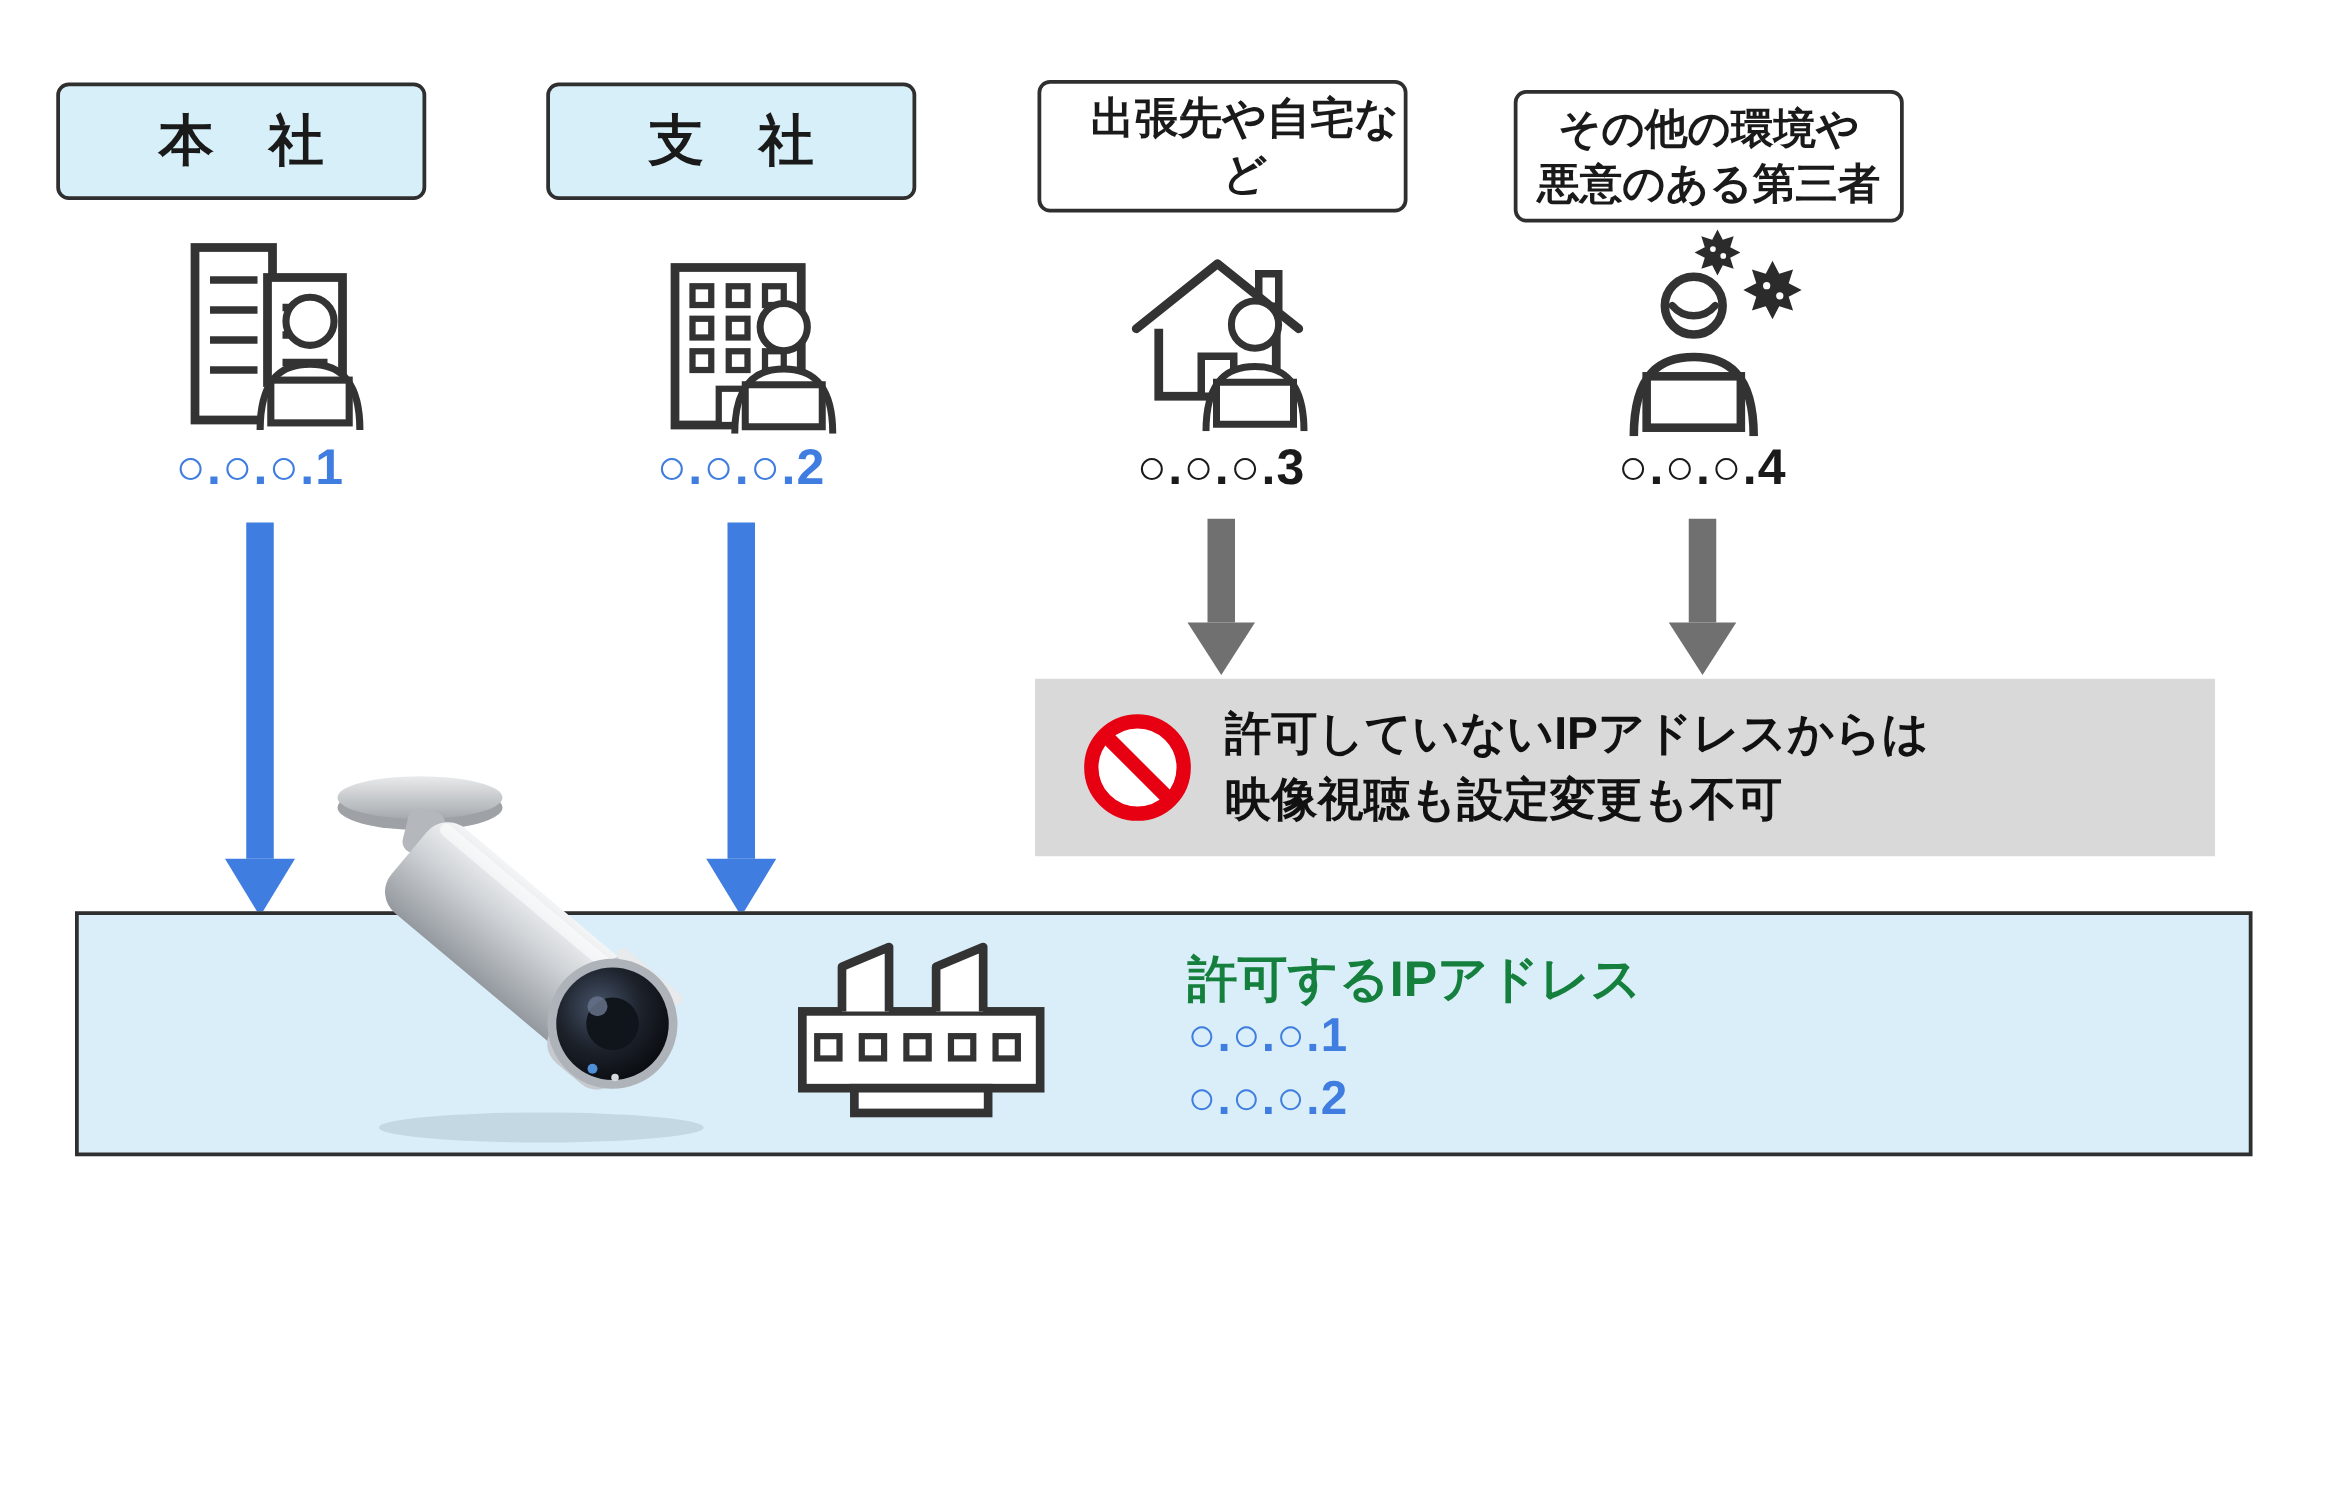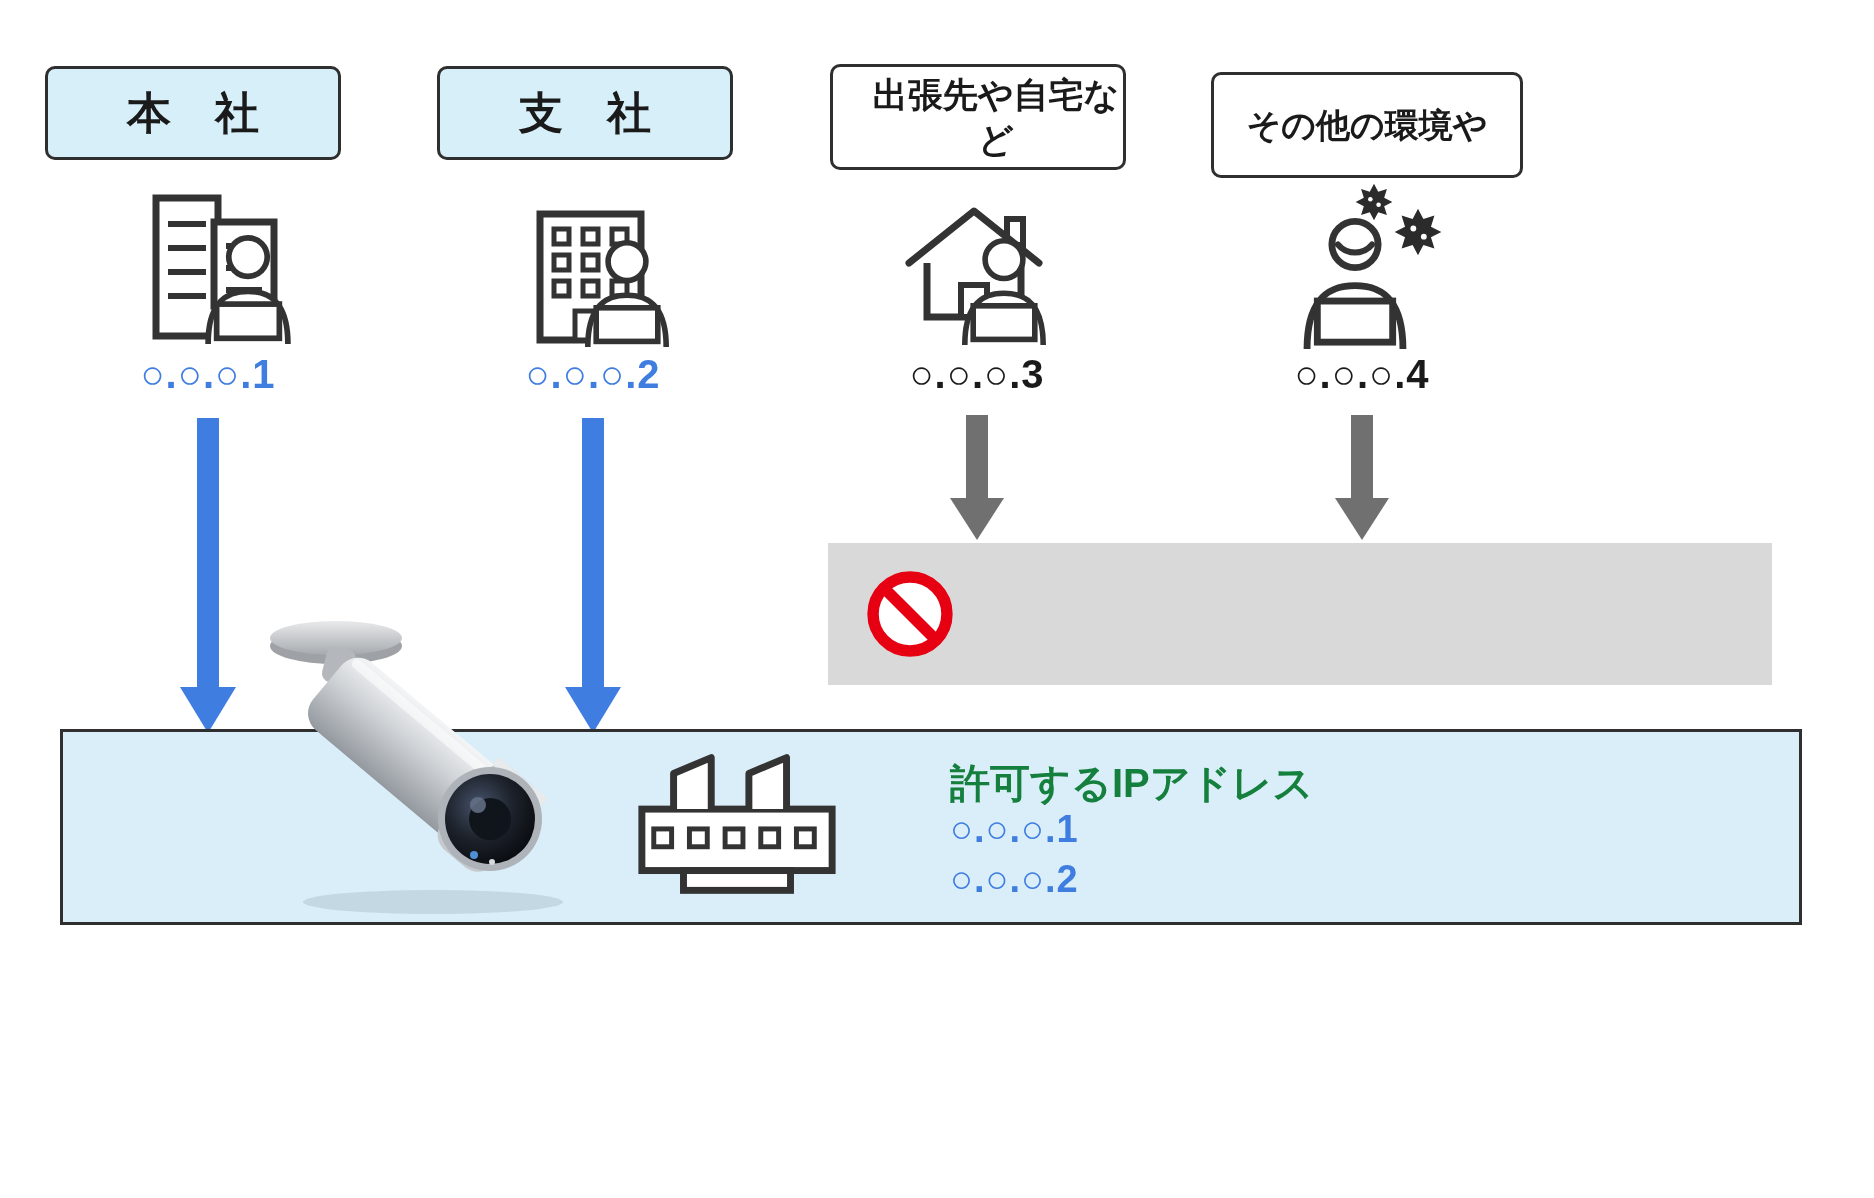--- a/index.html
+++ b/index.html
@@ -55,20 +55,21 @@
   <div class="label-box allowed" style="left:437px; top:66px; width:296px; height:94px; font-size:44px;">
     <span>支　社</span>
   </div>
 
   <div class="label-box neutral" style="left:830px; top:64px; width:296px; height:106px; font-size:35px;padding-left:36px;">
     <span>出張先や自宅など</span>
   </div>
 
   <div class="label-box neutral two-line" style="left:1211px; top:72px; width:312px; height:106px; font-size:34px;">
     <span>その他の環境や</span>
+    <span>悪意のある第三者</span>
   </div>
 
   <div class="icon-group" style="left:148px; top:192px; width:160px; height:160px;">
     <svg viewBox="0 0 135 150" width="135" height="150" style="left:0; top:0;">
       <rect x="8" y="6" width="62" height="138" fill="#fff" stroke="#333" stroke-width="7"></rect>
       <line x1="20" y1="32" x2="58" y2="32" stroke="#333" stroke-width="6"></line>
       <line x1="20" y1="56" x2="58" y2="56" stroke="#333" stroke-width="6"></line>
       <line x1="20" y1="80" x2="58" y2="80" stroke="#333" stroke-width="6"></line>
       <line x1="20" y1="104" x2="58" y2="104" stroke="#333" stroke-width="6"></line>
       <rect x="66" y="30" width="60" height="84" fill="#fff" stroke="#333" stroke-width="7"></rect>
@@ -157,20 +158,24 @@
   <div class="arrow gray" style="left:1335px; top:415px;">
     <div class="arrow-shaft" style="height:83px;"></div>
     <div class="arrow-head"></div>
   </div>
 
   <div class="deny-box">
     <svg viewBox="0 0 100 100" width="88" height="88">
       <circle cx="50" cy="50" r="42" fill="#fff" stroke="#e60012" stroke-width="13"></circle>
       <line x1="21" y1="21" x2="79" y2="79" stroke="#e60012" stroke-width="13"></line>
     </svg>
+    <div class="deny-text">
+      <span>許可していないIPアドレスからは</span>
+      <span>映像視聴も設定変更も不可</span>
+    </div>
   </div>
 
   <div class="band"></div>
 
   <svg class="factory" viewBox="0 0 220 152" width="218" height="152">
     <rect x="14" y="64" width="192" height="62" fill="#fff" stroke="#333" stroke-width="7"></rect>
     <path d="M46 64 V28 L84 12 V64" fill="#fff" stroke="#333" stroke-width="7" stroke-linejoin="round"></path>
     <path d="M122 64 V28 L160 12 V64" fill="#fff" stroke="#333" stroke-width="7" stroke-linejoin="round"></path>
     <rect x="26" y="84" width="18" height="18" fill="#fff" stroke="#333" stroke-width="5"></rect>
     <rect x="62" y="84" width="18" height="18" fill="#fff" stroke="#333" stroke-width="5"></rect>

